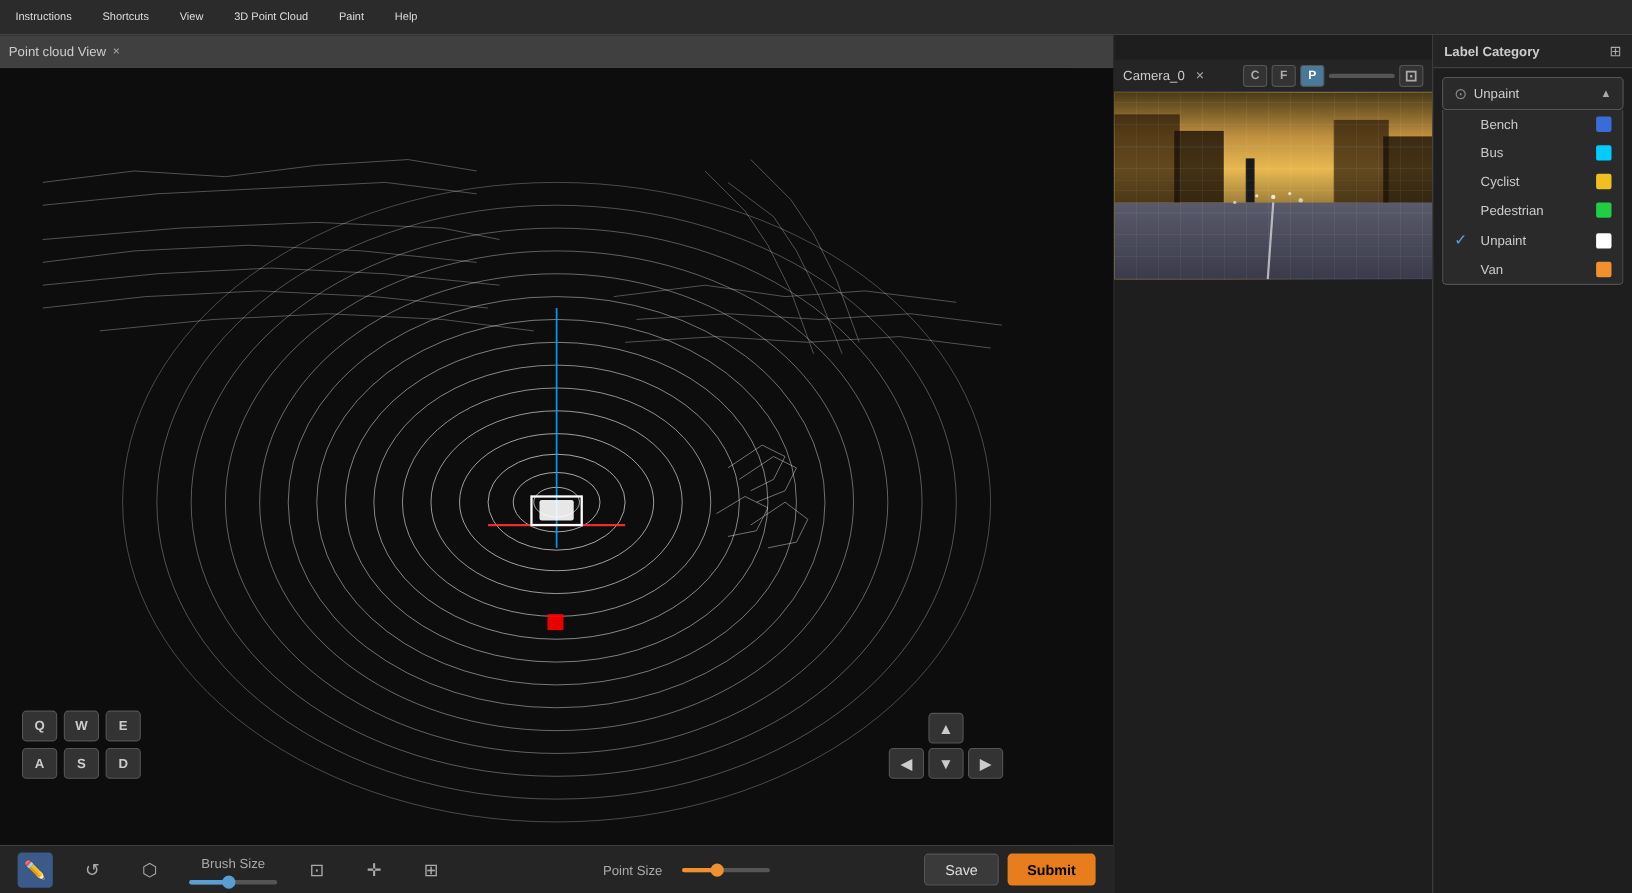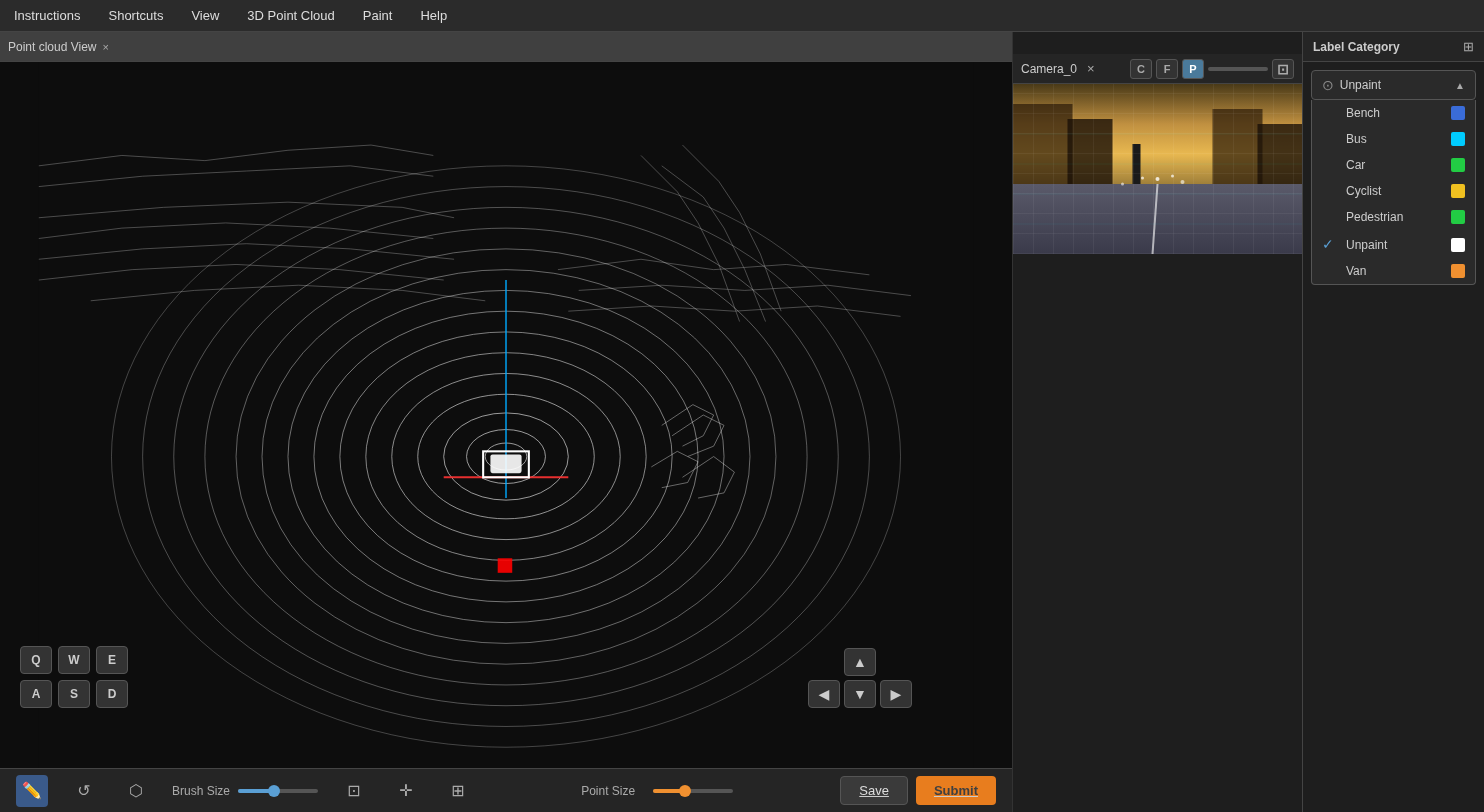--- a/index.html
+++ b/index.html
@@ -21,21 +21,21 @@
       align-items: center;
       border-bottom: 1px solid #444;
     }
     .menu-item {
       padding: 0 14px;
       height: 100%;
       display: flex;
       align-items: center;
       cursor: pointer;
       color: #ddd;
-      font-size: 13px;
+      font-size: 10px;
     }
 
     
     #main-layout {
       display: flex;
       height: calc(812px - 32px);
     }
 
     
     #point-cloud-area {
@@ -158,20 +158,21 @@
       font-size: 16px;
     }
     .tool-btn.active { background: #3a5a8a; color: #fff; }
 
     .brush-size-section {
       display: flex;
       align-items: center;
       gap: 8px;
       color: #aaa;
       font-size: 12px;
+      flex-direction: column;
     }
     .slider-track {
       width: 80px;
       height: 4px;
       background: #555;
       border-radius: 2px;
       position: relative;
     }
     .slider-fill {
       height: 100%;
@@ -195,37 +196,36 @@
       color: #aaa;
       font-size: 12px;
       margin-left: auto;
     }
 
     
     #action-buttons {
       display: flex;
       gap: 8px;
       margin-left: auto;
-      text-decoration: underline;
     }
     #save-btn {
       padding: 6px 18px;
       background: #3a3a3a;
       border: 1px solid #555;
       border-radius: 4px;
       color: #ddd;
       cursor: pointer;
       font-size: 13px;
     }
     #submit-btn {
       padding: 6px 18px;
       background: #e87d1e;
       border: none;
       border-radius: 4px;
-      color: #404040;
+      color: #000000;
       cursor: pointer;
       font-size: 13px;
       font-weight: bold;
     }
 
     
     #camera-panel {
       width: 290px;
       background: #1e1e1e;
       border-left: 1px solid #333;
@@ -635,24 +635,20 @@
       <div id="dropdown-list">
         
       <div class="dd-item">
             <span class="dd-check"></span>
             <span class="dd-item-label">Bench</span>
             <div class="dd-color-dot" style="background: rgb(58, 108, 216);"></div>
           </div><div class="dd-item">
             <span class="dd-check"></span>
             <span class="dd-item-label">Bus</span>
             <div class="dd-color-dot" style="background: rgb(0, 204, 255);"></div>
-          </div><div class="dd-item">
-            <span class="dd-check"></span>
-            <span class="dd-item-label">Car</span>
-            <div class="dd-color-dot" style="background: rgb(34, 204, 68);"></div>
           </div><div class="dd-item">
             <span class="dd-check"></span>
             <span class="dd-item-label">Cyclist</span>
             <div class="dd-color-dot" style="background: rgb(240, 192, 32);"></div>
           </div><div class="dd-item">
             <span class="dd-check"></span>
             <span class="dd-item-label">Pedestrian</span>
             <div class="dd-color-dot" style="background: rgb(34, 204, 68);"></div>
           </div><div class="dd-item">
             <span class="dd-check">✓</span>

